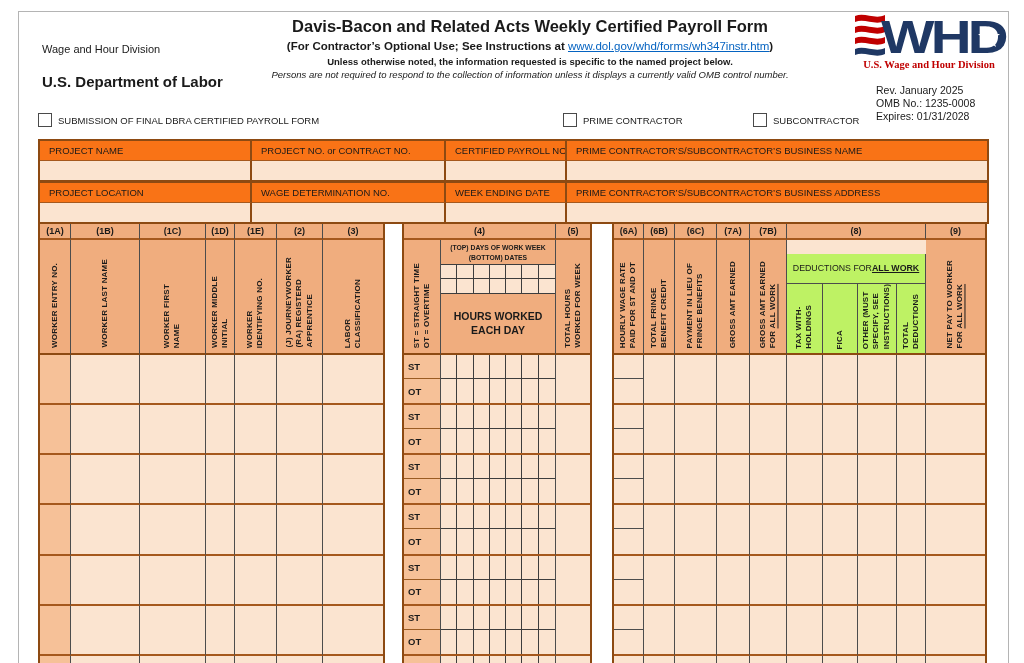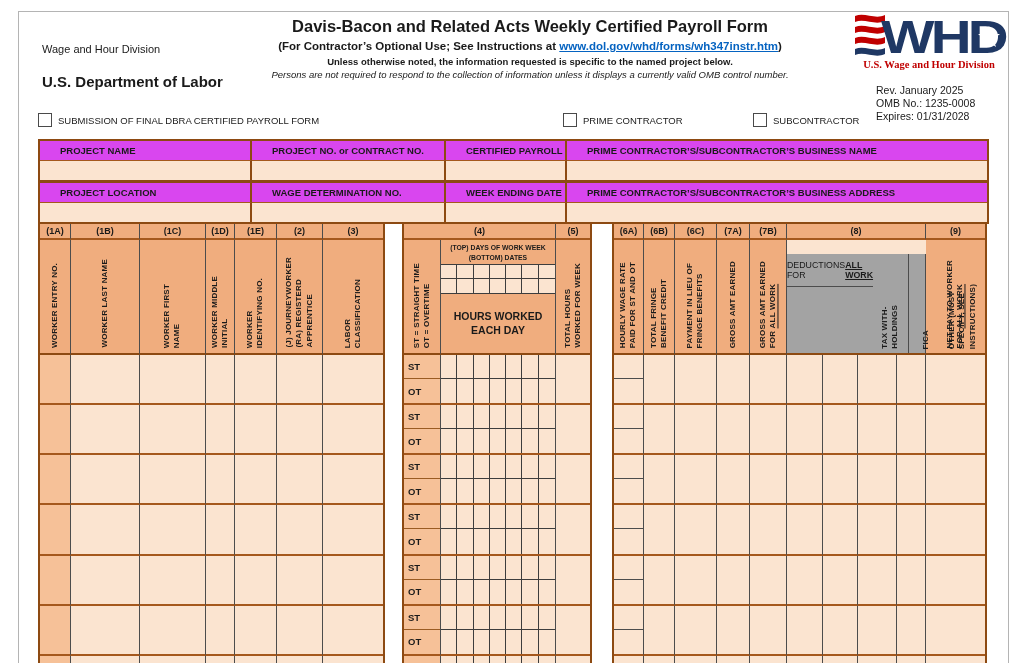--- a/index.html
+++ b/index.html
@@ -8,40 +8,40 @@
   .frame{position:absolute;left:18px;top:11px;width:989px;height:680px;
          border:1px solid #b4b4b4;border-bottom:none;pointer-events:none;}
   .abs{position:absolute;}
 
   
   .dept{left:42px;top:25px;font-size:15px;font-weight:bold;margin-top:48px;}
   .division{left:42px;top:43px;font-size:11px;}
   .titleblock{left:228px;top:17px;width:604px;text-align:center;}
   .title{font-size:16.5px;font-weight:bold;}
   .subtitle{font-size:11.5px;font-weight:bold;margin-top:4px;}
-  .subtitle a{color:#0563c1;text-decoration:underline;font-weight:700;cursor:pointer;}
+  .subtitle a{color:#0563c1;text-decoration:underline;font-weight:400;cursor:pointer;}
   .note1{font-size:9.5px;font-weight:bold;margin-top:4px;text-align:center;}
   .note2{font-size:9.5px;font-style:italic;margin-top:2px;}
 
   .logo{left:851px;top:12px;width:156px;}
   .logocap{left:851px;top:59px;width:156px;text-align:center;color:#c00000;
            font-family:"Liberation Serif",serif;font-weight:bold;font-size:10.5px;}
   .revblock{left:876px;top:84px;font-size:10.5px;line-height:13px;}
 
   
   .cb{display:flex;align-items:center;height:14px;}
   .cbx{width:12px;height:12px;border:1.5px solid #4a4a4a;background:#fff;margin-right:6px;flex:none;}
   .cbl{font-size:9.5px;}
   .shade{background:#f6c198;}
   .light{background:#fbe4d0;}
 
   
   .fields{left:38px;top:139px;width:951px;height:85px;border:2px solid #8d4a12;box-sizing:border-box;
           display:grid;grid-template-columns:212px 194px 121px 1fr;grid-template-rows:20px 22px 20px 1fr;}
-  .fh{background:#d946ef;font-size:9.5px;font-weight:bold;padding:4px 0 0 20px;box-sizing:border-box;
+  .fh{background:#f97316;font-size:9.5px;font-weight:normal;padding:4px 0 0 9px;box-sizing:border-box;
       border-bottom:1px solid #a5581d;white-space:nowrap;overflow:hidden;}
   .fi{box-sizing:border-box;}
   .fbr{border-right:2px solid #8d4a12;}
   .fsep{border-bottom:3px solid #8d4a12;}
 
   
   .sec{top:222px;height:536px;border:2px solid #8d4a12;box-sizing:border-box;display:grid;
        grid-template-rows:16px 115px repeat(8,1fr);background:#fbe4d0;}
   #sec-left {left:38px;width:347px;grid-template-columns:31px 69px 66px 29px 42px 46px 1fr;}
   #sec-mid  {left:402px;width:190px;grid-template-columns:37px 115px 1fr;}
@@ -64,22 +64,22 @@
   .days-top{font-size:6.8px;font-weight:bold;text-align:center;line-height:1.4;padding:3px 0 2px;white-space:pre-line;}
   .hgrid{display:grid;grid-template-columns:repeat(7,1fr);grid-template-rows:14px 14px;
          border-top:1px solid #3d3d3d;border-bottom:1px solid #3d3d3d;}
   .hgc{background:#fbe4d0;box-sizing:border-box;}
   .hg-r{border-right:1px solid #3d3d3d;}
   .hg-b{border-bottom:1px solid #3d3d3d;}
   .hours{flex:1;display:flex;align-items:center;justify-content:center;text-align:center;
          font-size:10.5px;font-weight:600;line-height:1.3;white-space:pre-line;}
 
   
-  .dedblock{background:#a3a3a3;border-bottom:2px solid #8d4a12;box-sizing:border-box;
-            display:flex;flex-direction:row;margin-top:14px;}
+  .dedblock{background:#bef264;border-bottom:2px solid #8d4a12;box-sizing:border-box;
+            display:flex;flex-direction:column;margin-top:14px;}
   .dedhead{height:33px;display:flex;align-items:center;justify-content:center;
            font-size:8.8px;border-bottom:1px solid #4c4c4c;box-sizing:border-box;}
   .dedsubs{flex:1;display:grid;grid-template-columns:36px 35px 39px 1fr;}
   .dsub{display:flex;justify-content:center;align-items:flex-end;padding-bottom:4px;box-sizing:border-box;overflow:hidden;}
 
   
   .stotwrap{display:grid;grid-template-rows:1fr 1fr;box-sizing:border-box;}
   .stlab{font-size:9.5px;font-weight:bold;display:flex;align-items:center;padding-left:4px;box-sizing:border-box;}
   .stlab.first{border-bottom:1px solid #9a5b22;}
   .daygrid{display:grid;grid-template-columns:repeat(7,1fr);grid-template-rows:1fr 1fr;box-sizing:border-box;}

